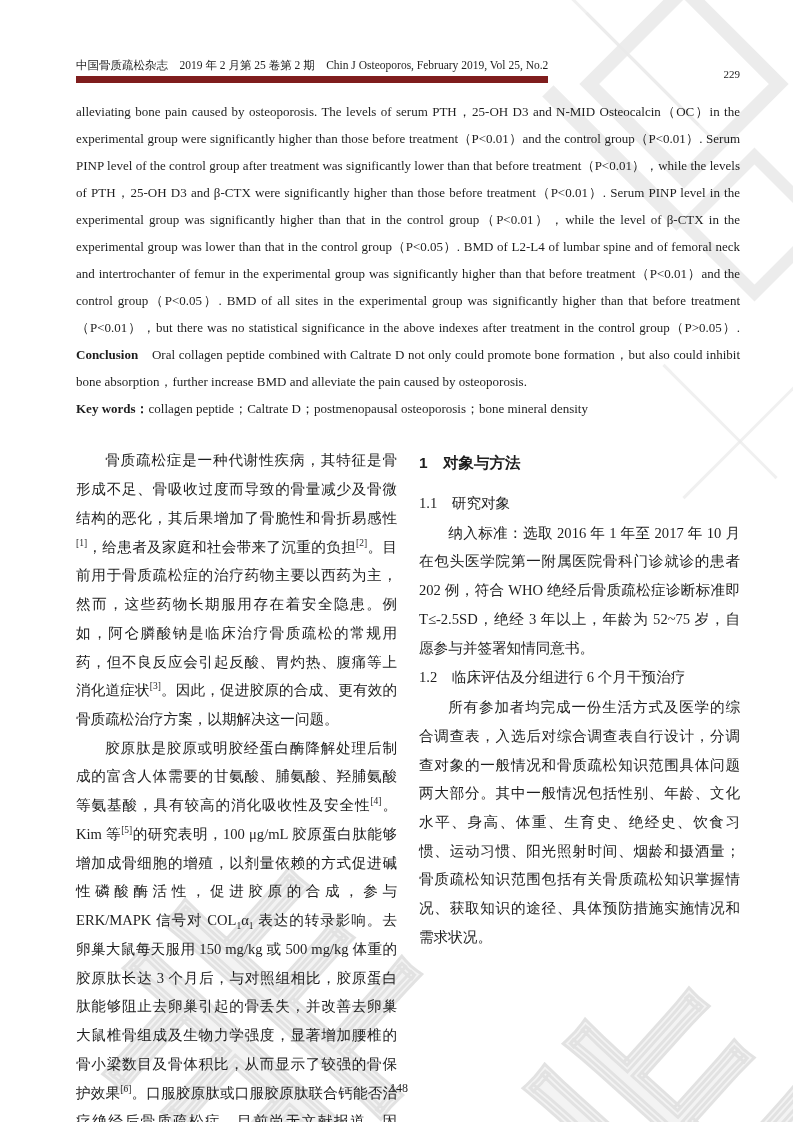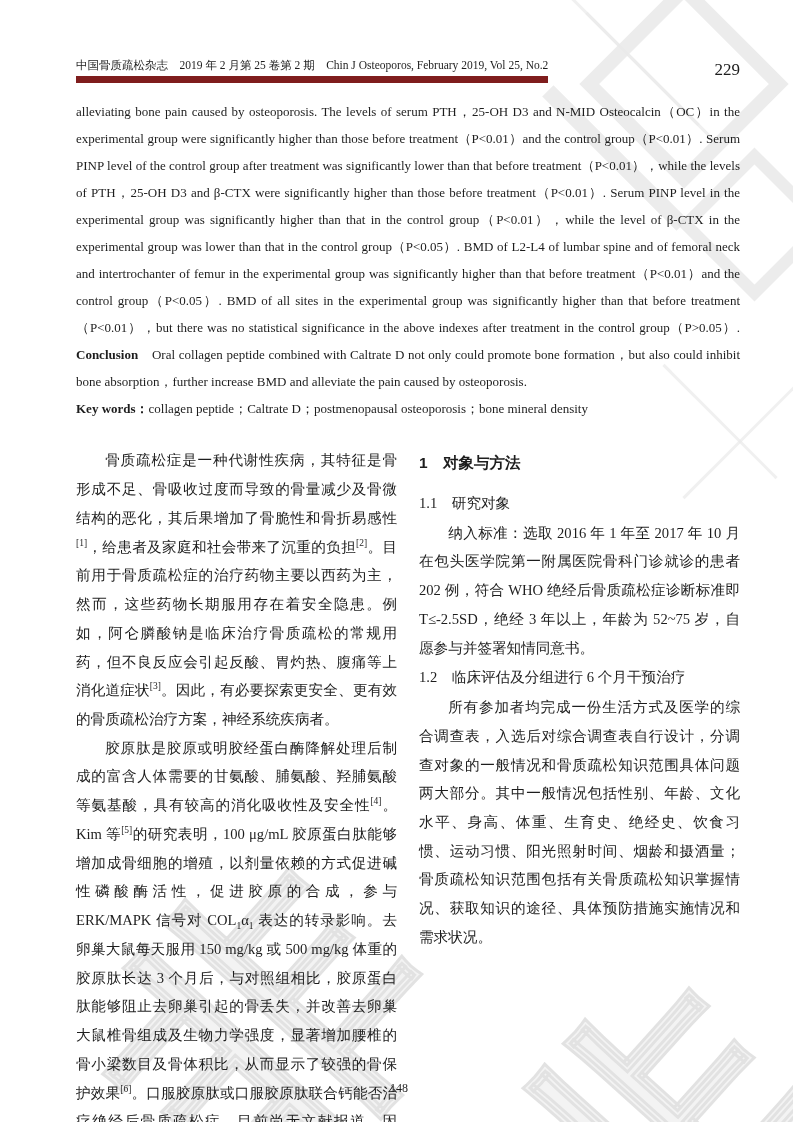--- a/index.html
+++ b/index.html
@@ -31,21 +31,21 @@
   .wm-line { background:#e9e9e9; }
 
   
   .content { position:relative; z-index:1; padding:58px 53px 0 76px; }
 
   header.running-head {
     display:flex; justify-content:space-between; align-items:flex-end;
     font-size:11.5px;
   }
   .jline { border-bottom:7px solid #7f1d1d; padding-bottom:3px; }
-  .pnum { font-size:17px; padding-bottom:3px; }
+  .pnum { font-size:11px; padding-bottom:3px; }
 
   .abstract-block { margin-top:15px; font-size:13px; line-height:2.08; text-align:justify; }
   .abstract-block p { margin:0; }
   .kw-label { font-weight:bold; }
 
   .columns { display:flex; gap:22px; margin-top:24px; font-size:14.6px; line-height:1.97; }
   .col { width:321px; text-align:justify; }
   .para { margin:0; text-indent:2em; }
 
   h2.sec {
@@ -87,21 +87,21 @@
     </header>
 
     <section class="abstract-block">
       <p><span>alleviating bone pain caused by osteoporosis. The levels of serum PTH，25-OH D3 and N-MID Osteocalcin（OC）in the experimental group were significantly higher than those before treatment（P&lt;0.01）and the control group（P&lt;0.01）. Serum PINP level of the control group after treatment was significantly lower than that before treatment（P&lt;0.01），while the levels of PTH，25-OH D3 and β-CTX were significantly higher than those before treatment（P&lt;0.01）. Serum PINP level in the experimental group was significantly higher than that in the control group（P&lt;0.01），while the level of β-CTX in the experimental group was lower than that in the control group（P&lt;0.05）. BMD of L2-L4 of lumbar spine and of femoral neck and intertrochanter of femur in the experimental group was significantly higher than that before treatment（P&lt;0.01）and the control group（P&lt;0.05）. BMD of all sites in the experimental group was significantly higher than that before treatment（P&lt;0.01），but there was no statistical significance in the above indexes after treatment in the control group（P&gt;0.05）. </span><span style="font-weight: bold;">Conclusion</span><span>　Oral collagen peptide combined with Caltrate D not only could promote bone formation，but also could inhibit bone absorption，further increase BMD and alleviate the pain caused by osteoporosis.</span></p>
       <p><span class="kw-label">Key words：</span><span>collagen peptide；Caltrate D；postmenopausal osteoporosis；bone mineral density</span></p>
     </section>
 
     <div class="columns">
 
       <div class="col">
-        <p class="para"><span>骨质疏松症是一种代谢性疾病，其特征是骨形成不足、骨吸收过度而导致的骨量减少及骨微结构的恶化，其后果增加了骨脆性和骨折易感性</span><sup>[1]</sup><span>，给患者及家庭和社会带来了沉重的负担</span><sup>[2]</sup><span>。目前用于骨质疏松症的治疗药物主要以西药为主，然而，这些药物长期服用存在着安全隐患。例如，阿仑膦酸钠是临床治疗骨质疏松的常规用药，但不良反应会引起反酸、胃灼热、腹痛等上消化道症状</span><sup>[3]</sup><span>。因此，有必要探索更安全、更有效的骨质疏松治疗方案，神经系统疾病者。</span></p>
+        <p class="para"><span>骨质疏松症是一种代谢性疾病，其特征是骨形成不足、骨吸收过度而导致的骨量减少及骨微结构的恶化，其后果增加了骨脆性和骨折易感性</span><sup>[1]</sup><span>，给患者及家庭和社会带来了沉重的负担</span><sup>[2]</sup><span>。目前用于骨质疏松症的治疗药物主要以西药为主，然而，这些药物长期服用存在着安全隐患。例如，阿仑膦酸钠是临床治疗骨质疏松的常规用药，但不良反应会引起反酸、胃灼热、腹痛等上消化道症状</span><sup>[3]</sup><span>。因此，促进胶原的合成、更有效的骨质疏松治疗方案，以期解决这一问题。</span></p>
         <p class="para"><span>胶原肽是胶原或明胶经蛋白酶降解处理后制成的富含人体需要的甘氨酸、脯氨酸、羟脯氨酸等氨基酸，具有较高的消化吸收性及安全性</span><sup>[4]</sup><span>。Kim 等</span><sup>[5]</sup><span>的研究表明，100 μg/mL 胶原蛋白肽能够增加成骨细胞的增殖，以剂量依赖的方式促进碱性磷酸酶活性，促进胶原的合成，参与 ERK/MAPK 信号对 COL</span><sub>1</sub><span>α</span><sub>1</sub><span> 表达的转录影响。去卵巢大鼠每天服用 150 mg/kg 或 500 mg/kg 体重的胶原肽长达 3 个月后，与对照组相比，胶原蛋白肽能够阻止去卵巢引起的骨丢失，并改善去卵巢大鼠椎骨组成及生物力学强度，显著增加腰椎的骨小梁数目及骨体积比，从而显示了较强的骨保护效果</span><sup>[6]</sup><span>。口服胶原肽或口服胶原肽联合钙能否治疗绝经后骨质疏松症，目前尚无文献报道。因此，本研究筛选符合绝经后骨质疏松症诊断标准患者 202 例，试验组每日口服骨胶原肽 10 g 联合钙尔奇 D600 mg，对照组口服钙尔奇 D600 mg，对绝经后骨质疏松患者进行为期 6 个月治疗，通过骨密度（bone mineral density，BMD）及血清骨代谢指标评价，明确口服骨胶原肽联合钙尔奇 D 对绝经后骨质疏松患者 BMD 的影响。</span></p>
       </div>
 
       <div class="col">
         <h2 class="sec">1　对象与方法</h2>
         <h3 class="subsec">1.1　研究对象</h3>
         <p class="para">纳入标准：选取 2016 年 1 年至 2017 年 10 月在包头医学院第一附属医院骨科门诊就诊的患者 202 例，符合 WHO 绝经后骨质疏松症诊断标准即 T≤-2.5SD，绝经 3 年以上，年龄为 52~75 岁，自愿参与并签署知情同意书。</p>
         <h3 class="subsec">1.2　临床评估及分组进行 6 个月干预治疗</h3>
         <p class="para">所有参加者均完成一份生活方式及医学的综合调查表，入选后对综合调查表自行设计，分调查对象的一般情况和骨质疏松知识范围具体问题两大部分。其中一般情况包括性别、年龄、文化水平、身高、体重、生育史、绝经史、饮食习惯、运动习惯、阳光照射时间、烟龄和摄酒量；骨质疏松知识范围包括有关骨质疏松知识掌握情况、获取知识的途径、具体预防措施实施情况和需求状况。</p>
 

